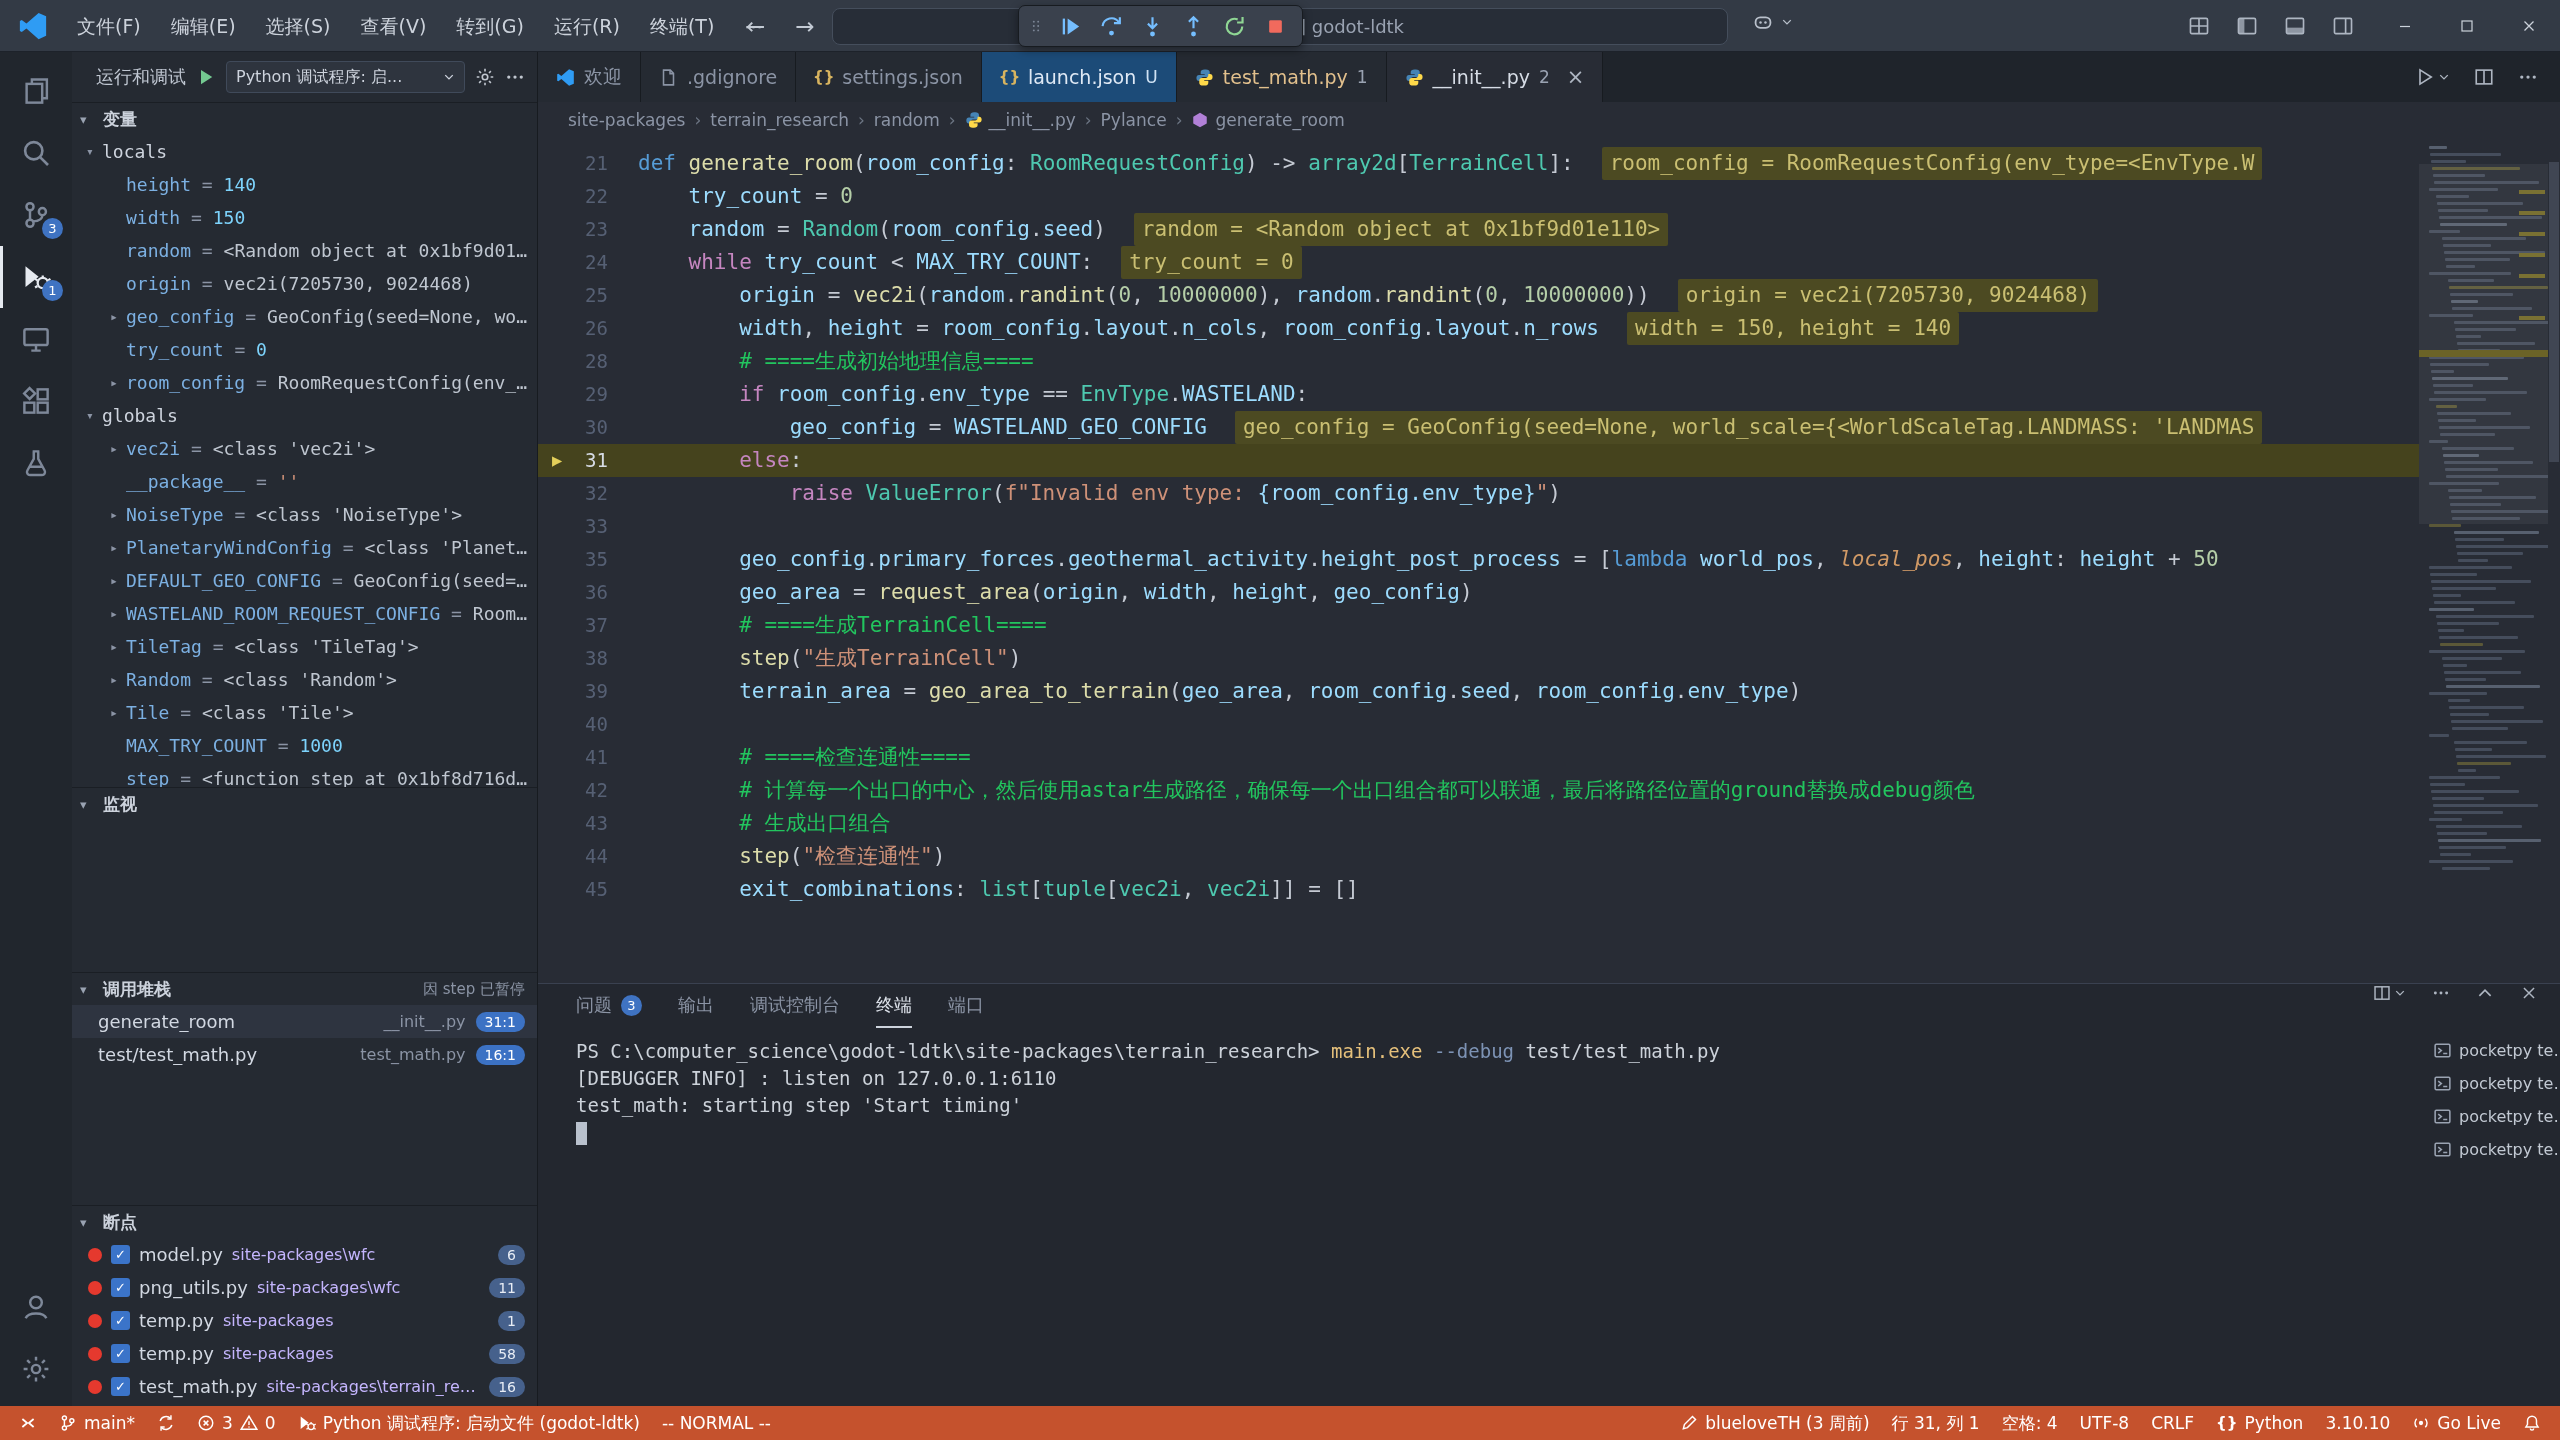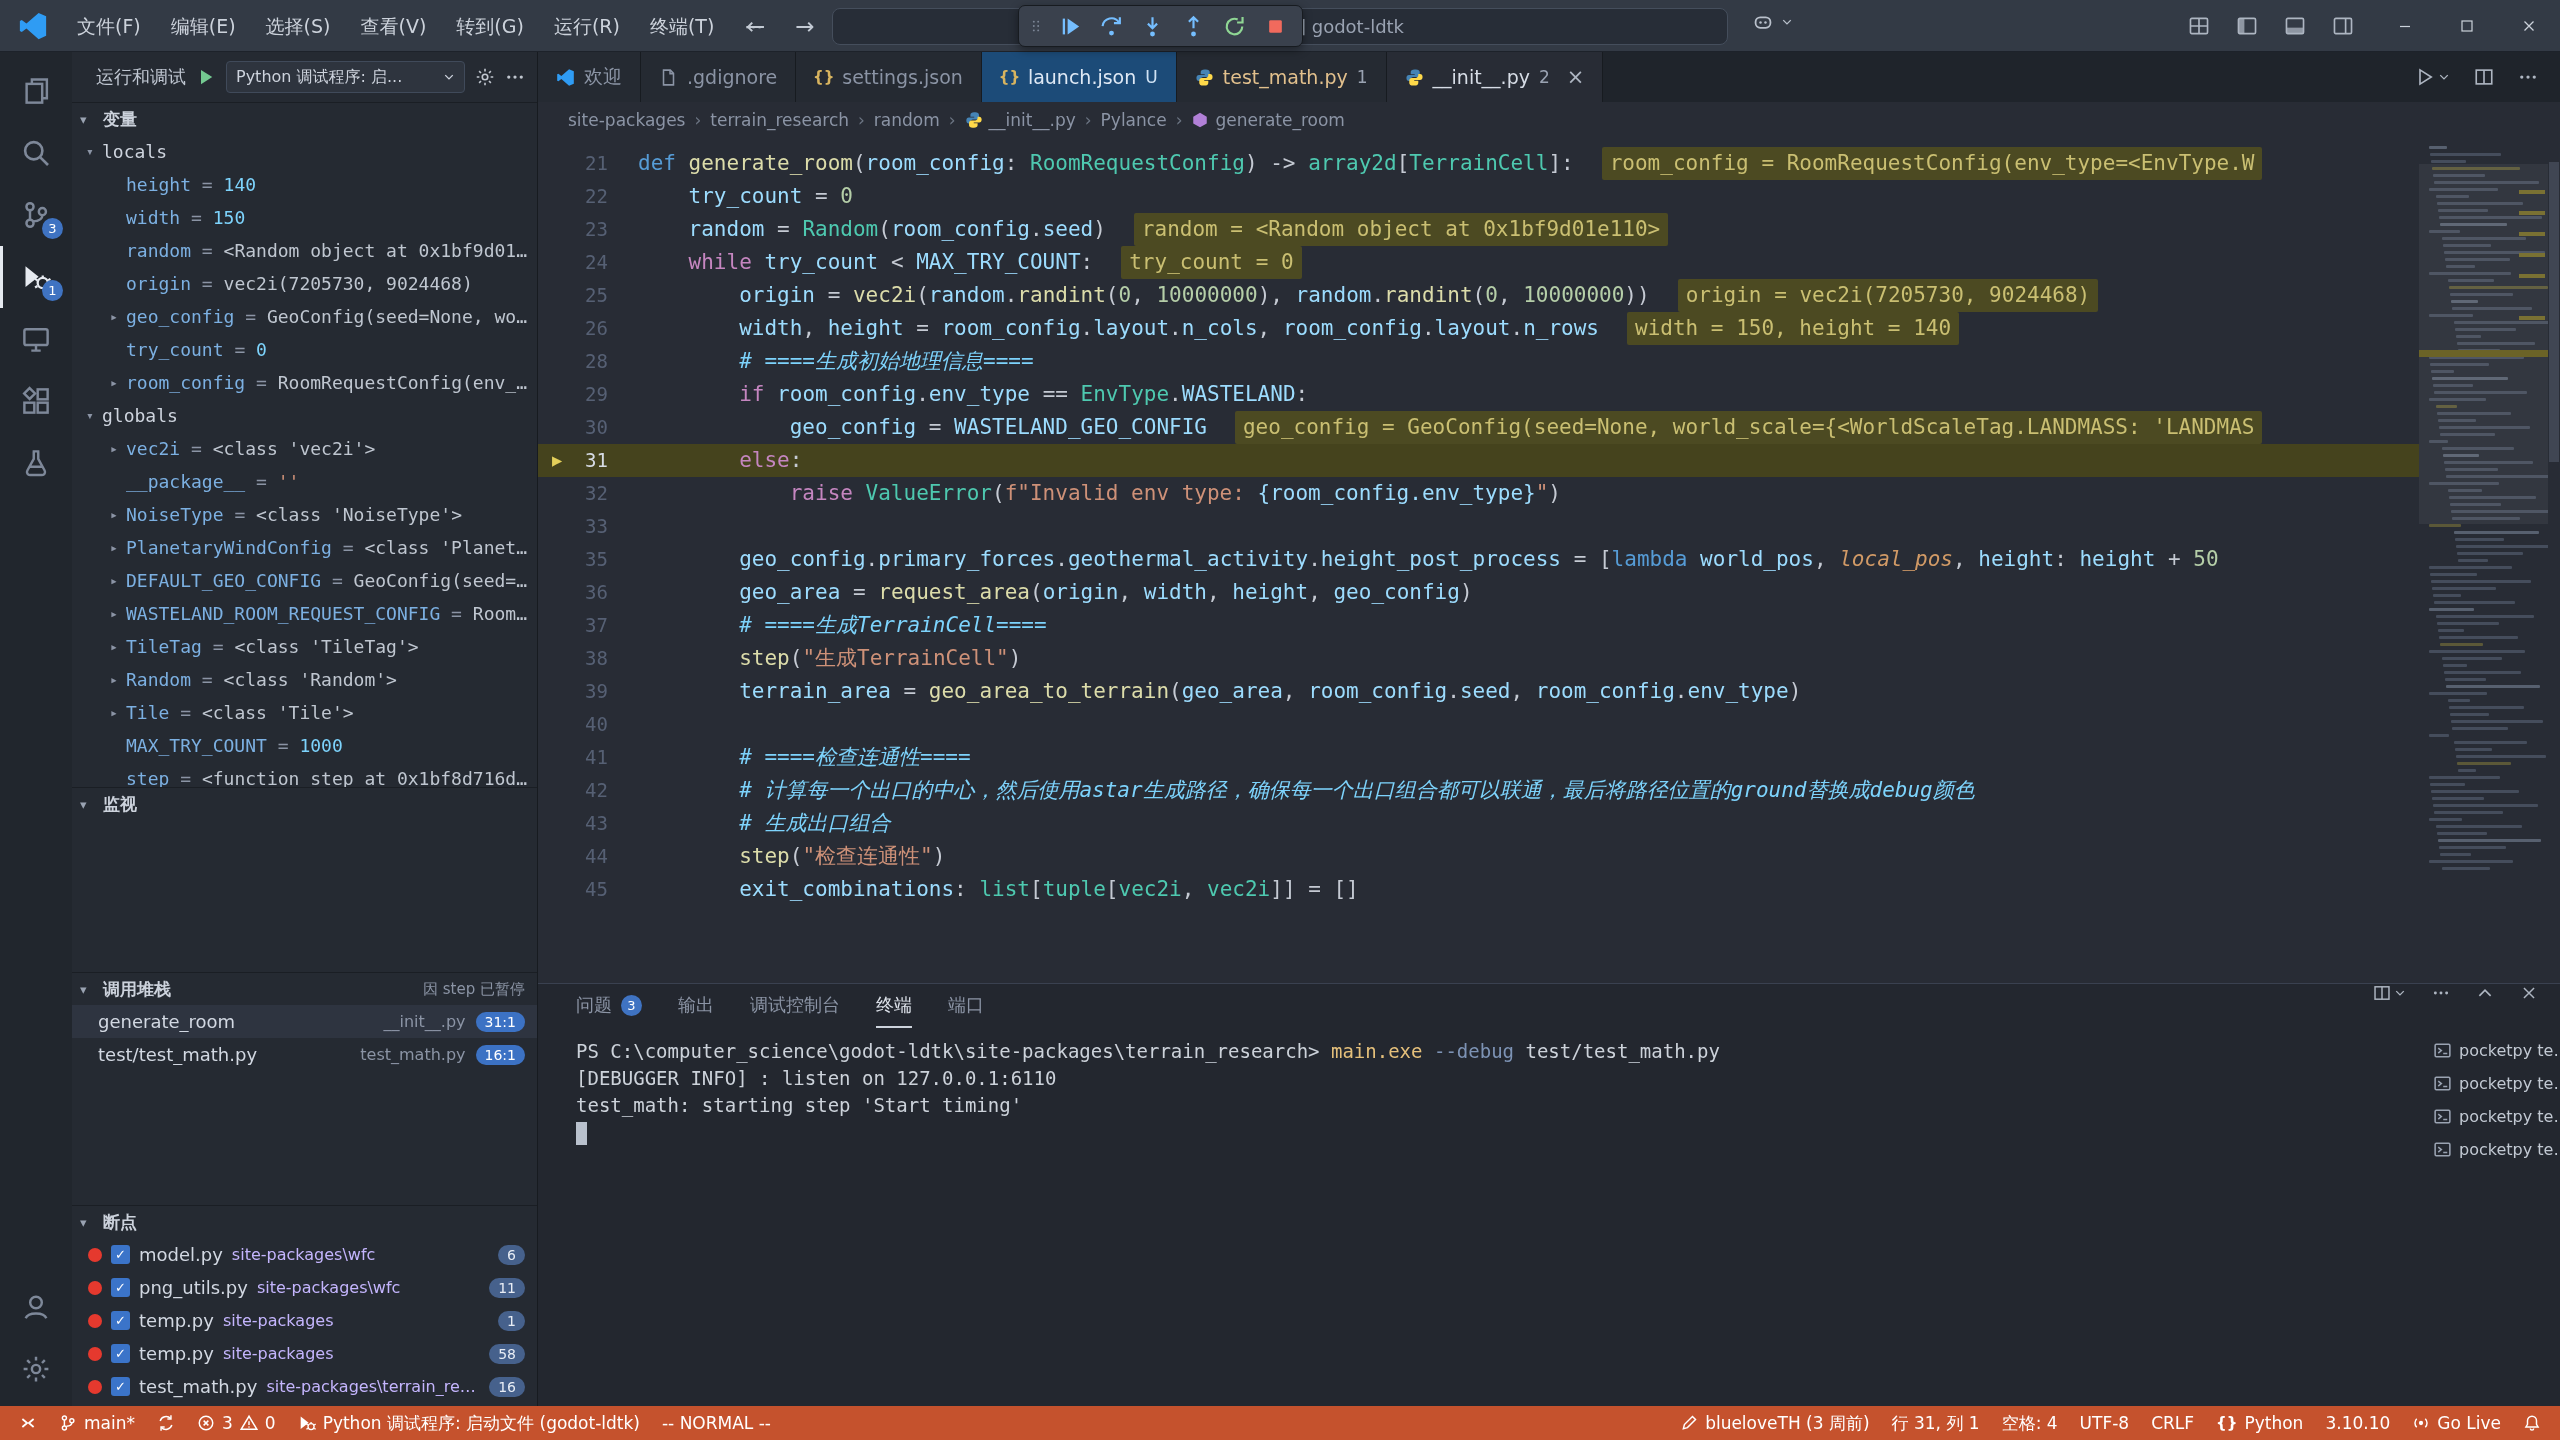--- a/index.html
+++ b/index.html
@@ -94,21 +94,21 @@
 #code{position:absolute;top:-24px;left:0;right:141px;overflow:hidden}
 .line{height:33px;display:flex;white-space:pre;font-family:"DejaVu Sans Mono","Liberation Mono",monospace;font-size:21px;line-height:33px;overflow:hidden}
 .line.cur{background:#45431d}
 .gutter{width:100px;flex:none;position:relative;text-align:right;padding-right:30px;color:#566074;font-size:19px}
 .line.cur .gutter{color:#d6dbe4}
 .exec-arrow{position:absolute;left:14px;top:0;color:#e3cf5a;font-size:17px}
 .ltext{flex:none}
 .inline-hint{margin-left:28px;background:#4c4a22;color:#cabf72;padding:0 8px;flex:none;border-radius:2px}
 .tk-k{color:#569cd6}.tk-kc{color:#c586c0}.tk-fn{color:#dcdcaa}.tk-cls{color:#4ec9b0}
 .tk-v{color:#9cdcfe}.tk-n{color:#b5cea8}.tk-s{color:#ce9178}
-.tk-c{color:#7dd3fc;font-style:italic}.tk-op{color:#c5cad3}.tk-p{color:#d19a66;font-style:italic}
+.tk-c{color:#22c55e;}.tk-op{color:#c5cad3}.tk-p{color:#d19a66;font-style:italic}
 #minimap{position:absolute;top:0;right:12px;width:129px;bottom:0;background:#282c35;padding-top:8px;overflow:hidden}
 .mm-bar{height:3px;margin:0 6px 4px 10px;background:#454d5c;border-radius:1px}
 .mm-view{position:absolute;left:0;right:0;top:26px;height:360px;background:rgba(255,255,255,.055)}
 .mm-cur{position:absolute;left:0;right:0;top:212px;height:7px;background:#6b6327}
 .mm-mark{position:absolute;right:3px;width:26px;height:4px;background:#7a7133}
 #edit-scrollbar{position:absolute;right:0;top:0;width:12px;bottom:0}
 #edit-thumb{position:absolute;top:24px;right:1px;width:10px;height:300px;background:rgba(130,140,160,.28)}
 
 
 #panel{height:423px;border-top:1px solid #3a4150;background:#23272f;display:flex;flex-direction:column;flex:none}

